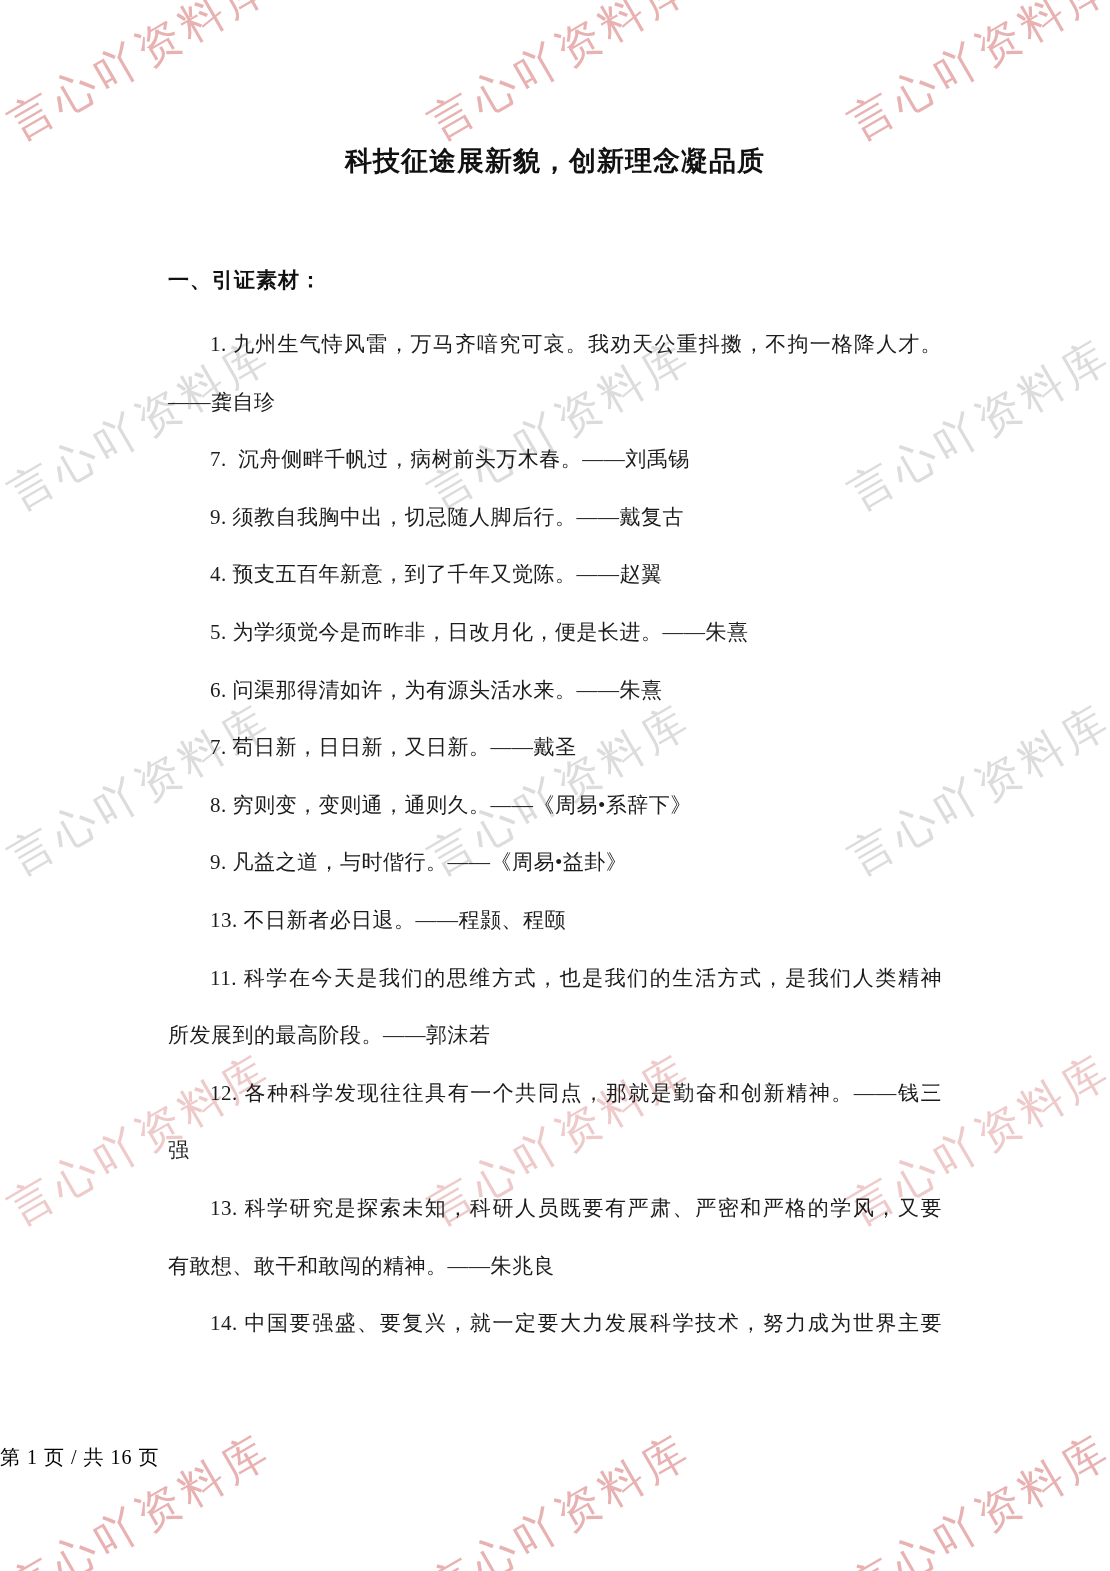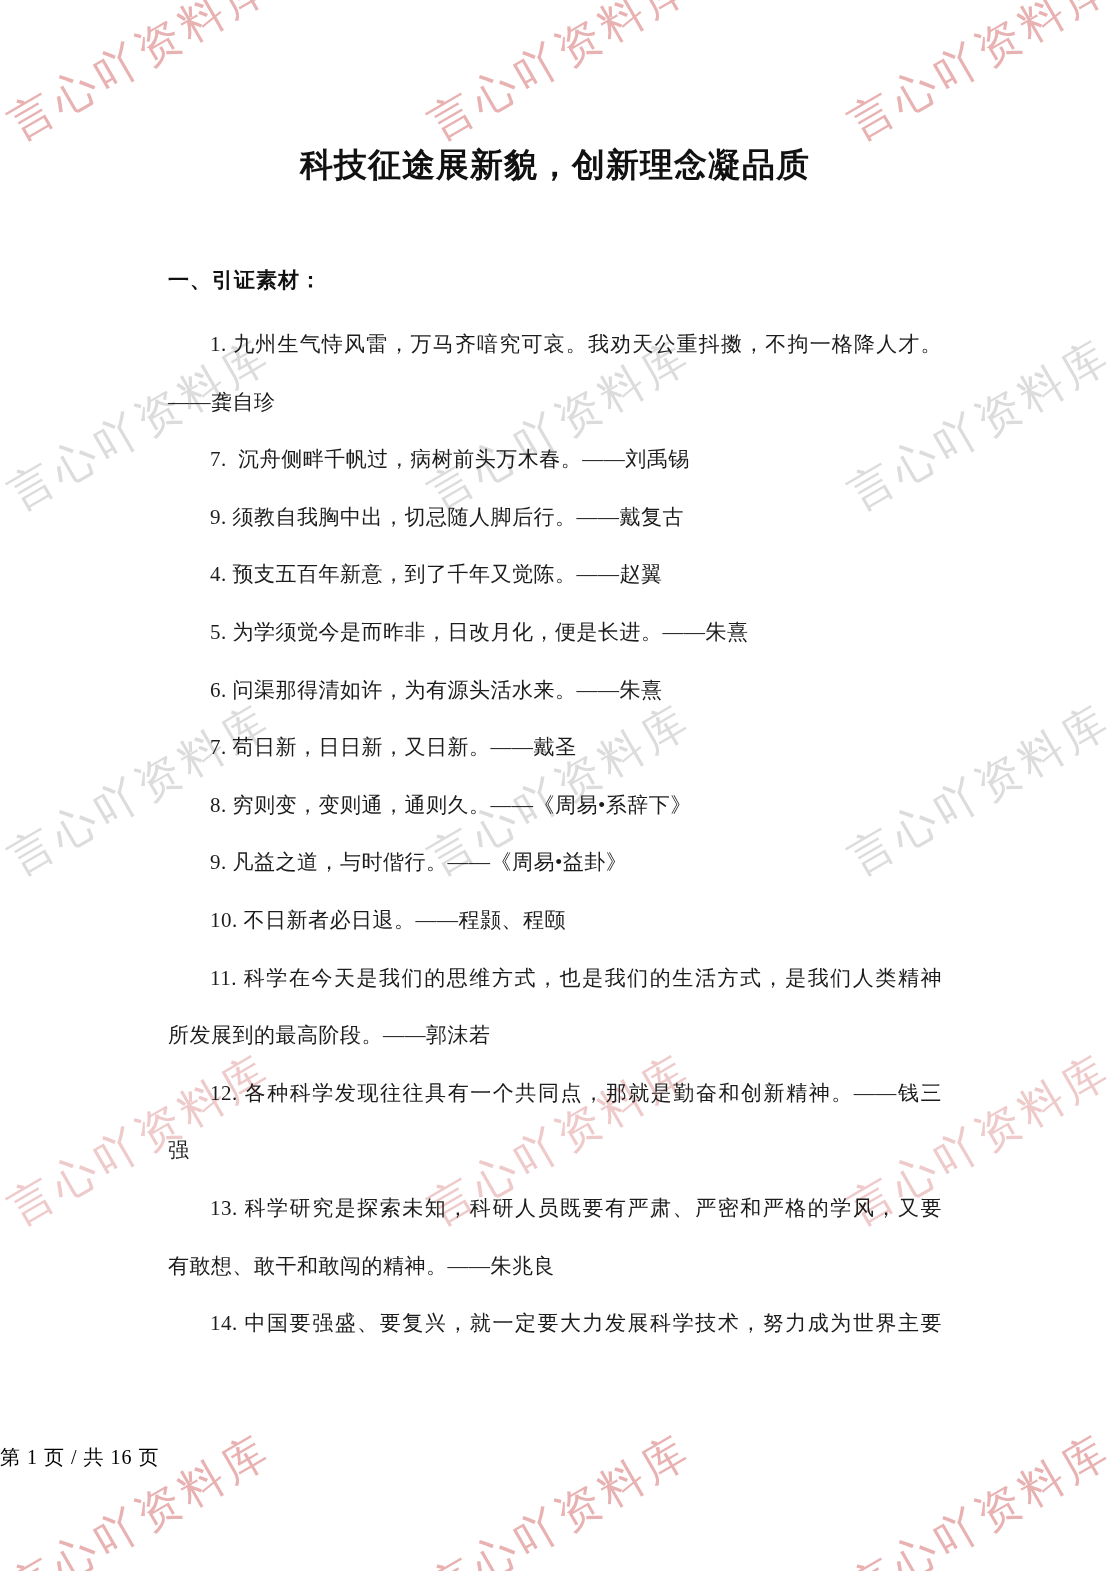--- a/index.html
+++ b/index.html
@@ -39,21 +39,21 @@
     z-index: 1;
   }
   .doc-title {
     position: absolute;
     top: 143px;
     left: 0;
     width: 100%;
     text-align: center;
     font-family: "Liberation Sans", "DejaVu Sans", sans-serif;
     font-weight: bold;
-    font-size: 33px;
+    font-size: 27px;
     letter-spacing: 1px;
     color: #111;
   }
   .section-heading {
     position: absolute;
     top: 266px;
     left: 168px;
     font-family: "Liberation Sans", "DejaVu Sans", sans-serif;
     font-weight: bold;
     font-size: 21px;
@@ -126,21 +126,21 @@
         <div class="doc-line indent fill">1. 九州生气恃风雷，万马齐喑究可哀。我劝天公重抖擞，不拘一格降人才。</div>
         <div class="doc-line">——龚自珍</div>
         <div class="doc-line indent">7.  沉舟侧畔千帆过，病树前头万木春。——刘禹锡</div>
         <div class="doc-line indent">9. 须教自我胸中出，切忌随人脚后行。——戴复古</div>
         <div class="doc-line indent">4. 预支五百年新意，到了千年又觉陈。——赵翼</div>
         <div class="doc-line indent">5. 为学须觉今是而昨非，日改月化，便是长进。——朱熹</div>
         <div class="doc-line indent">6. 问渠那得清如许，为有源头活水来。——朱熹</div>
         <div class="doc-line indent">7. 苟日新，日日新，又日新。——戴圣</div>
         <div class="doc-line indent">8. 穷则变，变则通，通则久。——《周易•系辞下》</div>
         <div class="doc-line indent">9. 凡益之道，与时偕行。——《周易•益卦》</div>
-        <div class="doc-line indent">10. 不日新者必日退。——程颢、程颐</div>
+        <div class="doc-line indent">13. 不日新者必日退。——程颢、程颐</div>
         <div class="doc-line indent fill">11. 科学在今天是我们的思维方式，也是我们的生活方式，是我们人类精神</div>
         <div class="doc-line">所发展到的最高阶段。——郭沫若</div>
         <div class="doc-line indent fill">12. 各种科学发现往往具有一个共同点，那就是勤奋和创新精神。——钱三</div>
         <div class="doc-line">强</div>
         <div class="doc-line indent fill">13. 科学研究是探索未知，科研人员既要有严肃、严密和严格的学风，又要</div>
         <div class="doc-line">有敢想、敢干和敢闯的精神。——朱兆良</div>
         <div class="doc-line indent fill">14. 中国要强盛、要复兴，就一定要大力发展科学技术，努力成为世界主要</div>
       </div>
 
     <div class="page-footer">第 1 页 / 共 16 页</div>

